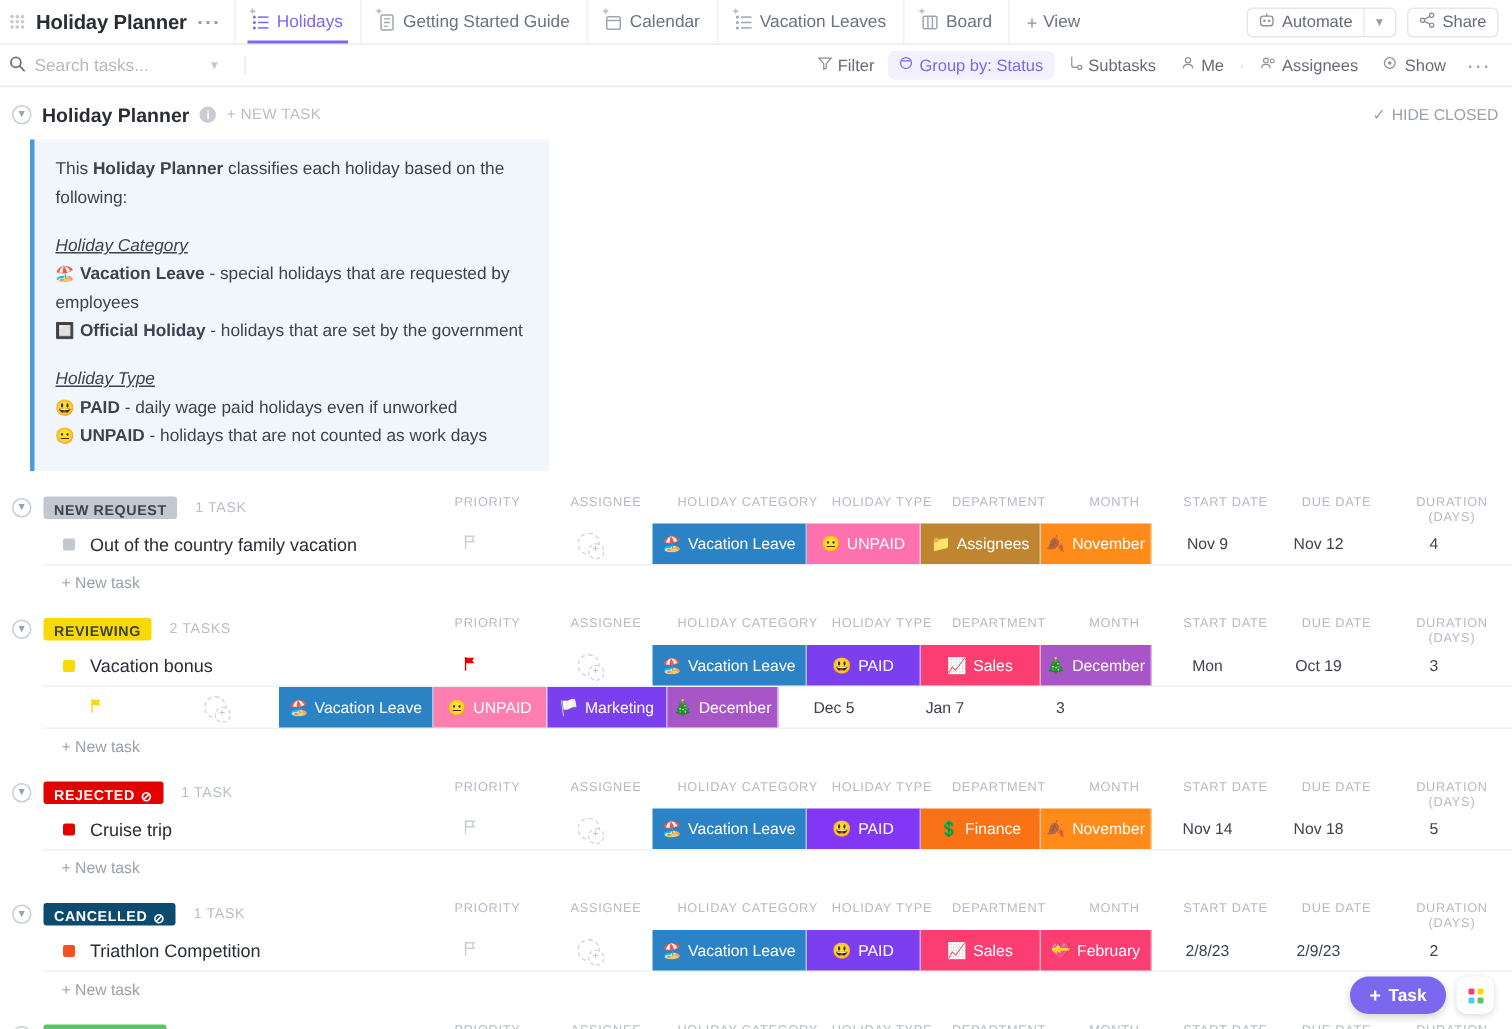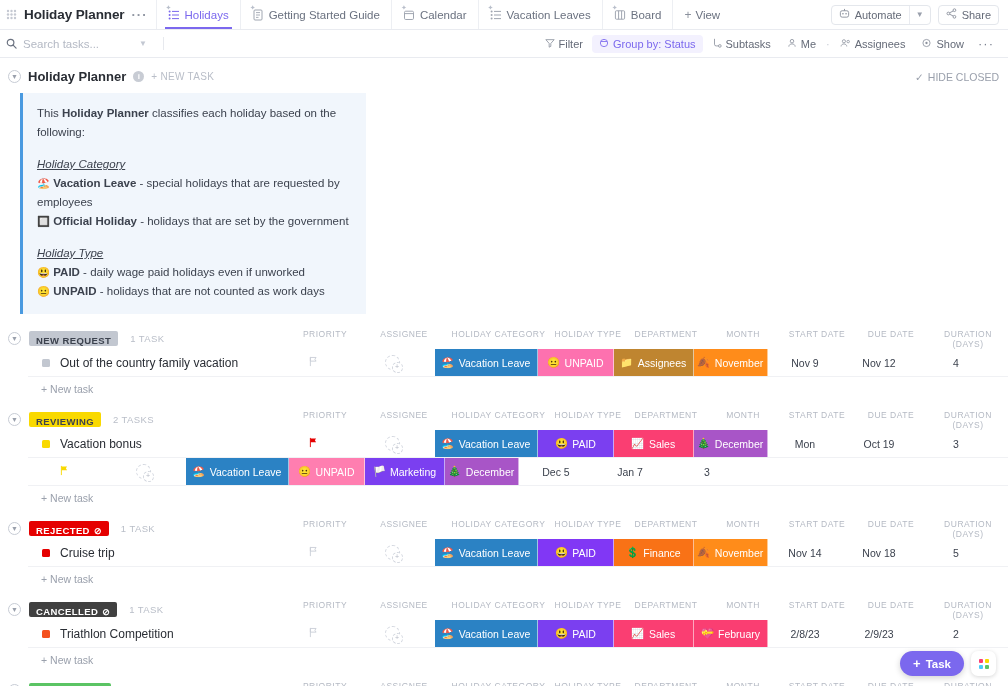--- a/index.html
+++ b/index.html
@@ -623,21 +623,21 @@
         </div>
         <div class="cell date" style="width:74px">Nov 14</div>
         <div class="cell date" style="width:74px">Nov 18</div>
         <div class="cell num" style="width:80px">5</div>
       </div>
       <div class="newtask-row">+ New task</div>
     </div>
     <div class="group">
       <div class="group-header">
         <span class="grp-chev">▼</span>
-        <span class="status-badge" style="background:#404040;color:#ffffff">
+        <span class="status-badge" style="background:#0c4a6e;color:#ffffff">
           <span>CANCELLED</span>
           <span style="font-size:9px;">⊘</span>
         </span>
         <span class="task-count">1 TASK</span>
         <div class="colheads">
           <div class="ch" style="width:72px">PRIORITY</div>
           <div class="ch" style="width:86px">ASSIGNEE</div>
           <div class="ch" style="width:103px">HOLIDAY CATEGORY</div>
           <div class="ch" style="width:76px">HOLIDAY TYPE</div>
           <div class="ch" style="width:80px">DEPARTMENT</div>

